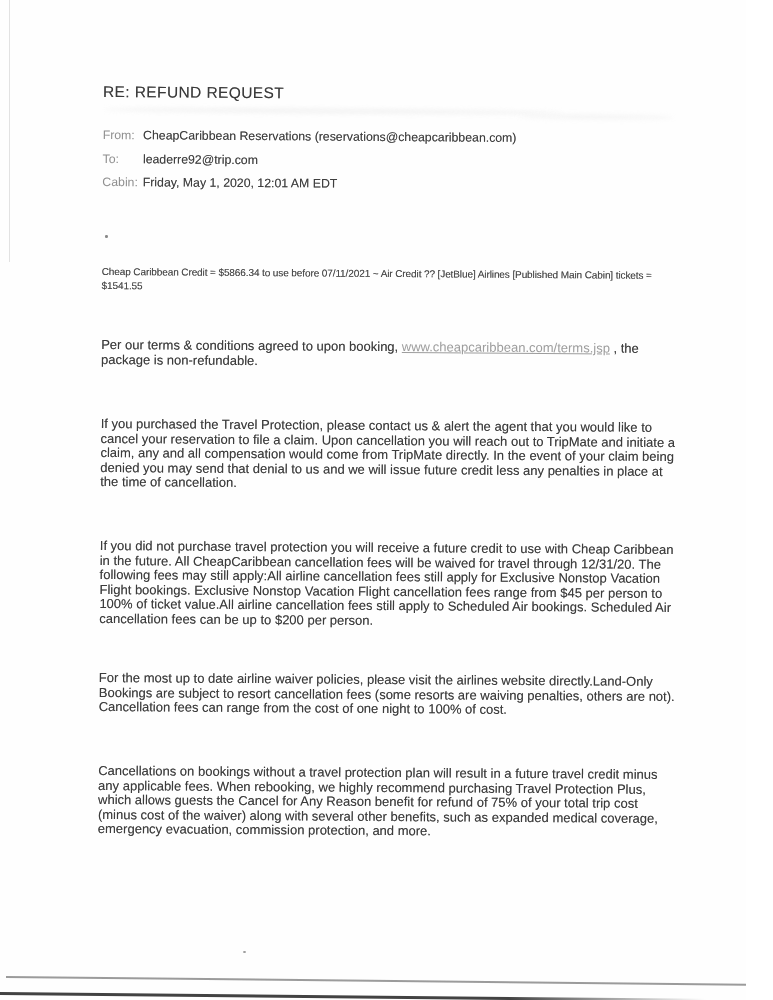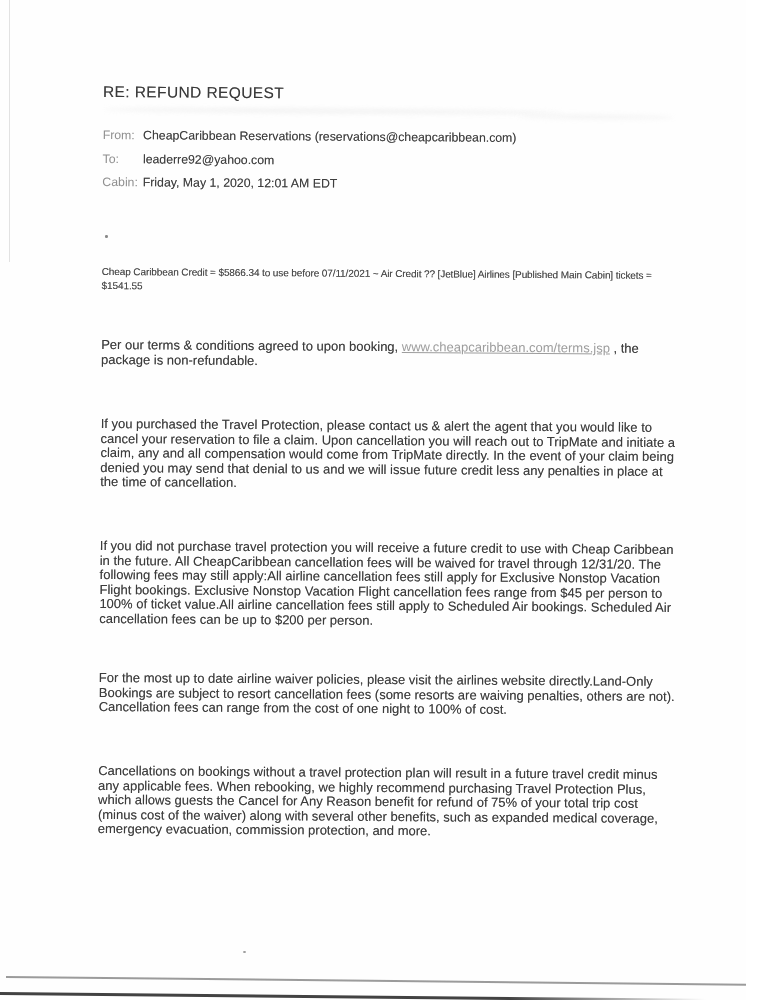--- a/index.html
+++ b/index.html
@@ -67,21 +67,21 @@
     <div class="smudge s1"></div>
     <div class="smudge s2"></div>
 
     <div class="headers">
       <div class="hrow">
         <span class="hlabel">From:</span>
         <span class="hvalue">CheapCaribbean Reservations (reservations@cheapcaribbean.com)</span>
       </div>
       <div class="hrow">
         <span class="hlabel">To:</span>
-        <span class="hvalue">leaderre92@yahoo.com</span>
+        <span class="hvalue">leaderre92@trip.com</span>
       </div>
       <div class="hrow">
         <span class="hlabel">Cabin:</span>
         <span class="hvalue">Friday, May 1, 2020, 12:01 AM EDT</span>
       </div>
     </div>
 
     <div class="stray-dot"></div>
 
     <p class="credit">Cheap Caribbean Credit = $5866.34 to use before 07/11/2021 ~ Air Credit ?? [JetBlue] Airlines [Published Main Cabin] tickets = $1541.55</p>

